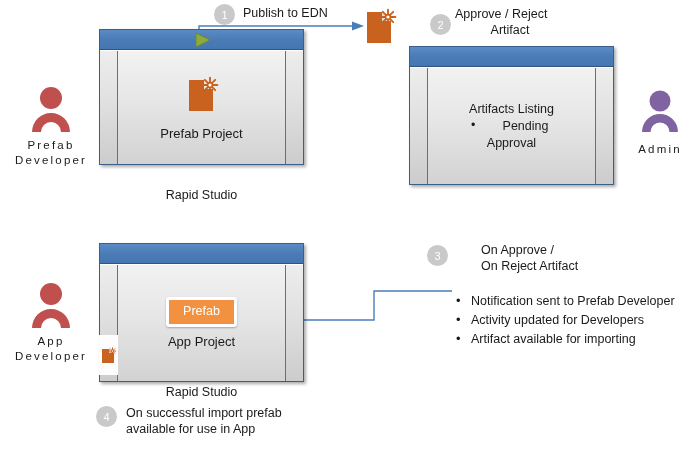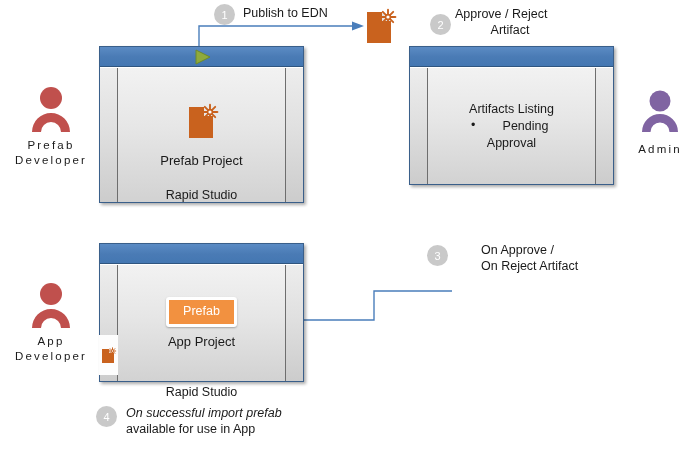--- a/index.html
+++ b/index.html
@@ -158,21 +158,21 @@
     <span class="glyph">
       <svg width="96" height="52" viewBox="0 0 96 52">
         <circle cx="48" cy="16" r="11" fill="#c0504d"></circle>
         <path d="M29,50 a19,19 0 0 1 38,0 L58,50 a10,10 0 0 0 -20,0 Z" fill="#c0504d"></path>
       </svg>
     </span>
     <div class="label">Prefab</div>
     <div class="label">Developer</div>
   </div>
 
-  <div class="window" style="left:99px;top:46px;width:205px;height:157px;">
+  <div class="window" style="left:99px;top:29px;width:205px;height:136px;">
     <div class="titlebar">
       <span class="abs" style="left:93px;top:2px;">
         <svg width="20" height="16" viewBox="0 0 20 16">
           <path d="M3,1 L17,8 L3,15 Z" fill="#8faa3c" stroke="#6d8a2a" stroke-width="1"></path>
         </svg>
       </span>
     </div>
     <div class="body">
       <div class="pane-left"></div>
       <div class="pane-center">
@@ -262,20 +262,25 @@
     </div>
   </div>
   <div class="win-caption" style="left:99px;top:385px;width:205px;">Rapid Studio</div>
 
   <div class="step-badge" style="left:427px;top:245px;">3</div>
   <div class="abs" style="left:481px;top:242px;width:180px;">
     <div class="step-text" style="position:static;">On Approve /</div>
     <div class="step-text" style="position:static;">On Reject Artifact</div>
   </div>
 
+  <ul class="bullets" style="left:456px;top:292px;width:230px;">
+    <li>Notification sent to Prefab Developer</li>
+    <li>Activity updated for Developers</li>
+    <li>Artifact available for importing</li>
+  </ul>
 
   <div class="step-badge" style="left:96px;top:406px;">4</div>
   <div class="abs" style="left:126px;top:405px;width:250px;">
-    <div class="step-text" style="position:static;font-style:italic;">On successful import prefab</div>
+    <div class="step-text" style="position:static;">On successful import prefab</div>
     <div class="step-text" style="position:static;">available for use in App</div>
   </div>
 
 </div>
 
 </body></html>

